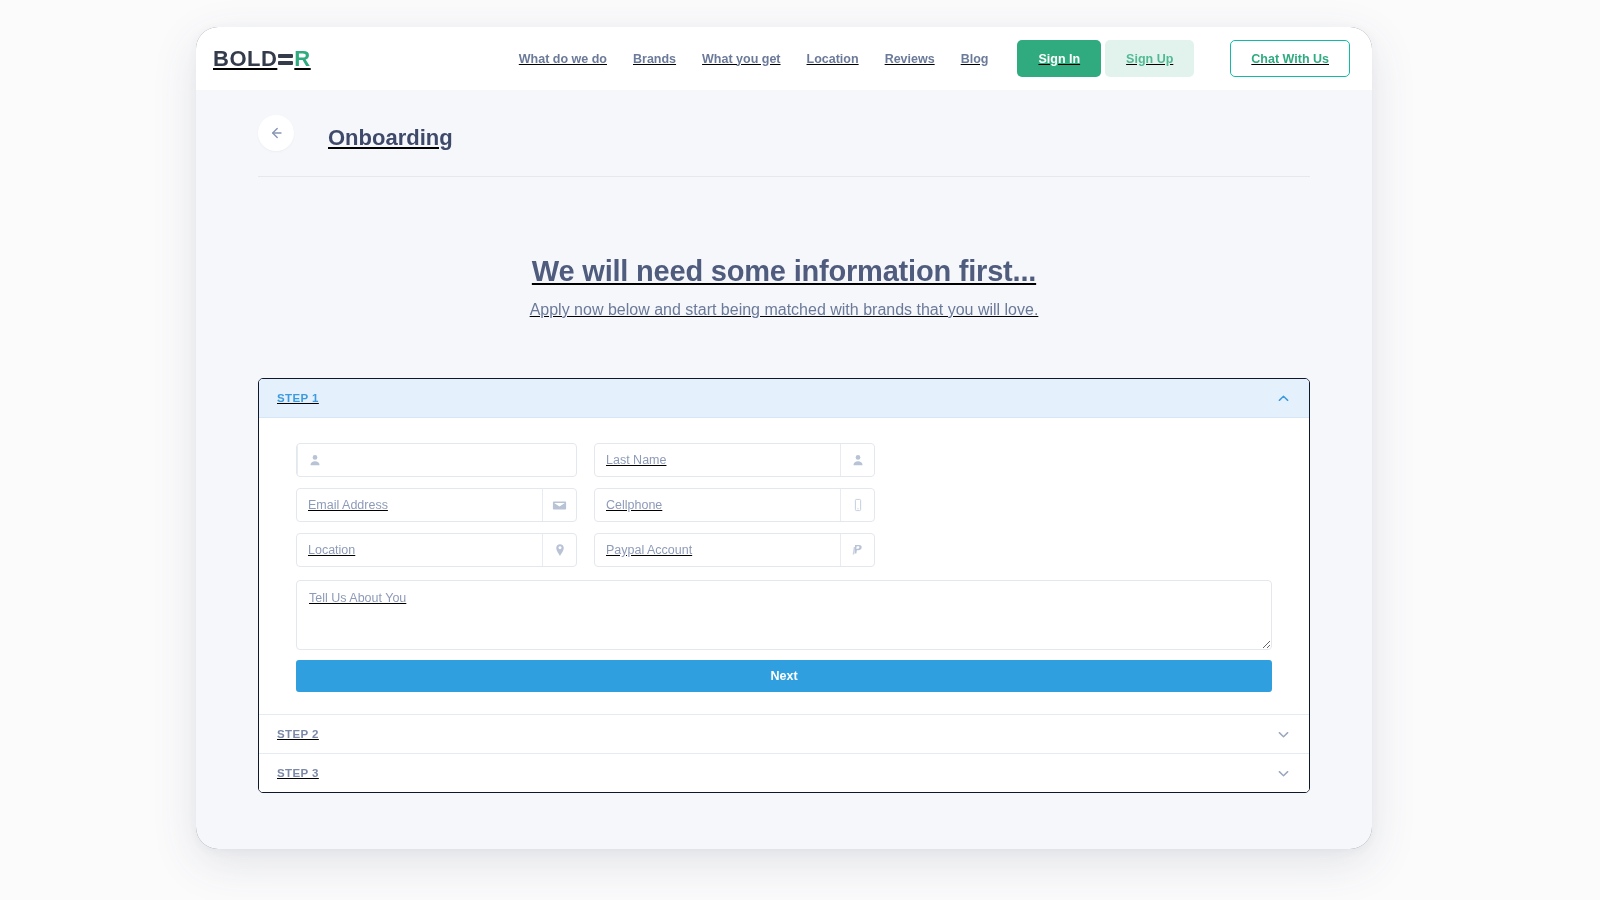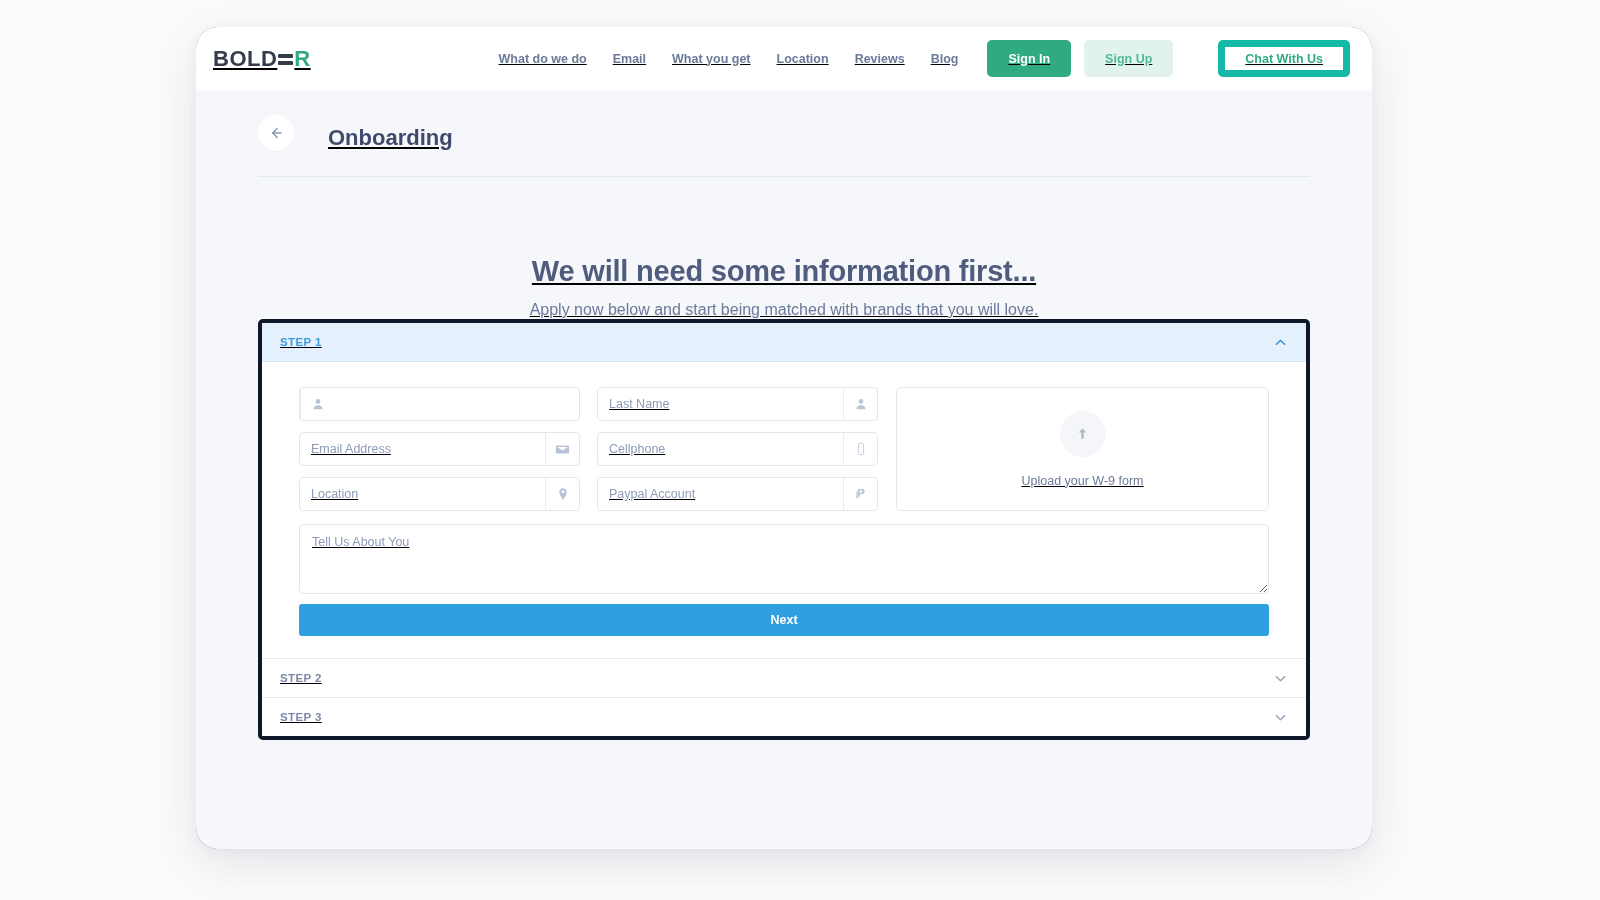--- a/index.html
+++ b/index.html
@@ -69,21 +69,21 @@
     font-weight: bold;
     color: #6b7a99;
     padding: 0 13px;
     white-space: nowrap;
     cursor: pointer;
     text-decoration: none;
   }
   .nav-actions {
     display: flex;
     align-items: flex-end;
-    gap: 9px;
+    gap: 0;
     margin-left: 16px;
   }
   .btn {
     font-size: 12.5px;
     font-weight: bold;
     border: none;
     border-radius: 5px;
     cursor: pointer;
     font-family: inherit;
     white-space: nowrap;
@@ -99,21 +99,21 @@
     color: #52b995;
     height: 37px;
     padding: 5px 21px;
     margin-left: 4px;
   }
   .btn-chat {
     background: #ffffff;
     color: #2fab7f;
     height: 37px;
     padding: 0 20px;
-    border: 7px solid #14b8a6;
+    border: 1px solid #14b8a6;
     margin-left: 36px;
   }
 
   
   .content {
     flex: 1;
     background: #f5f7fa;
     overflow: hidden;
     padding: 0 62px;
   }
@@ -156,22 +156,23 @@
     letter-spacing: -0.2px;
   }
   .hero p {
     font-size: 16px;
     color: #6b7a99;
     margin-top: 13px;
   }
 
   
   .accordion {
+    margin-top: 59px;
     background: #ffffff;
-    border: 4px solid #0f172a;
+    border: 1px solid #0f172a;
     border-radius: 5px;
     overflow: hidden;
   }
 
   .acc-head {
     height: 39px;
     display: flex;
     align-items: center;
     padding: 0 18px;
     cursor: pointer;
@@ -304,21 +305,21 @@
       <span class="logo-bold">BOLD</span>
       <span class="logo-e">
           <i></i>
           <i></i>
         </span>
       <span class="logo-r">R</span>
     </div>
 
     <div class="nav-links">
       <a class="nav-link">What do we do</a>
-      <a class="nav-link">Email</a>
+      <a class="nav-link">Brands</a>
       <a class="nav-link">What you get</a>
       <a class="nav-link">Location</a>
       <a class="nav-link">Reviews</a>
       <a class="nav-link">Blog</a>
 
       <div class="nav-actions">
         <button class="btn btn-signin">Sign In</button>
         <button class="btn btn-signup">Sign Up</button>
         <button class="btn btn-chat">Chat With Us</button>
       </div>
@@ -415,28 +416,20 @@
               <span class="field-icon">
                 <svg width="14" height="14" viewBox="0 0 16 16" fill="#b9c3d6">
                   <path d="M4.6 2.2h4.6c2.1 0 3.3 1.1 3 3-.3 2-1.8 3.1-3.9 3.1H6.7l-.6 3.6H4.2zm1.9 1.5-.5 3h1.4c1.2 0 2-.6 2.2-1.6.1-1-.4-1.4-1.5-1.4z"></path>
                   <path d="M3.2 4.6h1.7l-1.3 8.4H1.9z" opacity="0.75"></path>
                 </svg>
               </span>
             </div>
 
           </div>
 
-          <div class="upload-box">
-            <div class="upload-circle">
-              <svg width="15" height="15" viewBox="0 0 16 16" fill="#adb8cd">
-                <path d="M8 2.6 12 7H9.3v6.2H6.7V7H4z"></path>
-              </svg>
-            </div>
-            <div class="upload-label">Upload your W-9 form</div>
-          </div>
 
         </div>
 
         <div class="textarea-wrap">
           <textarea class="about" placeholder="Tell Us About You" style=""></textarea>
         </div>
 
         <button class="btn-next">Next</button>
       </div>
 

